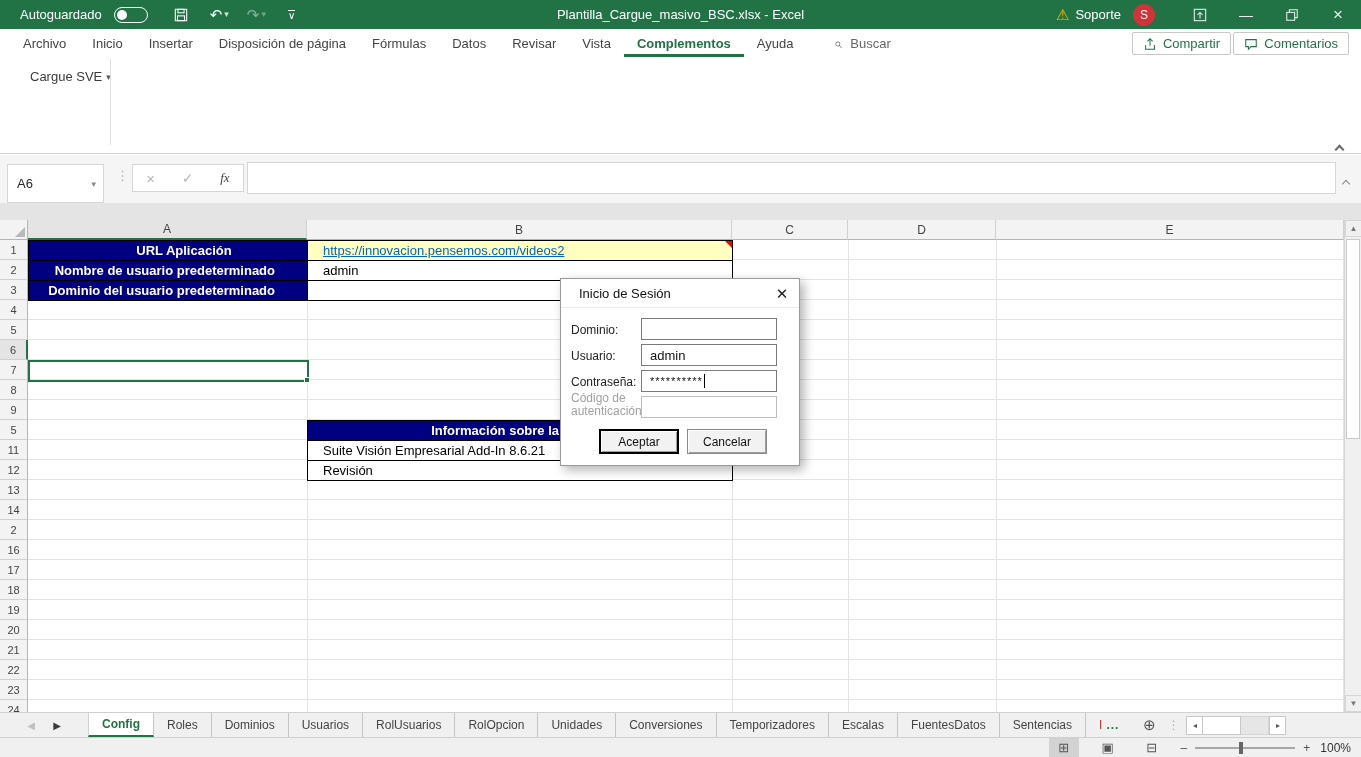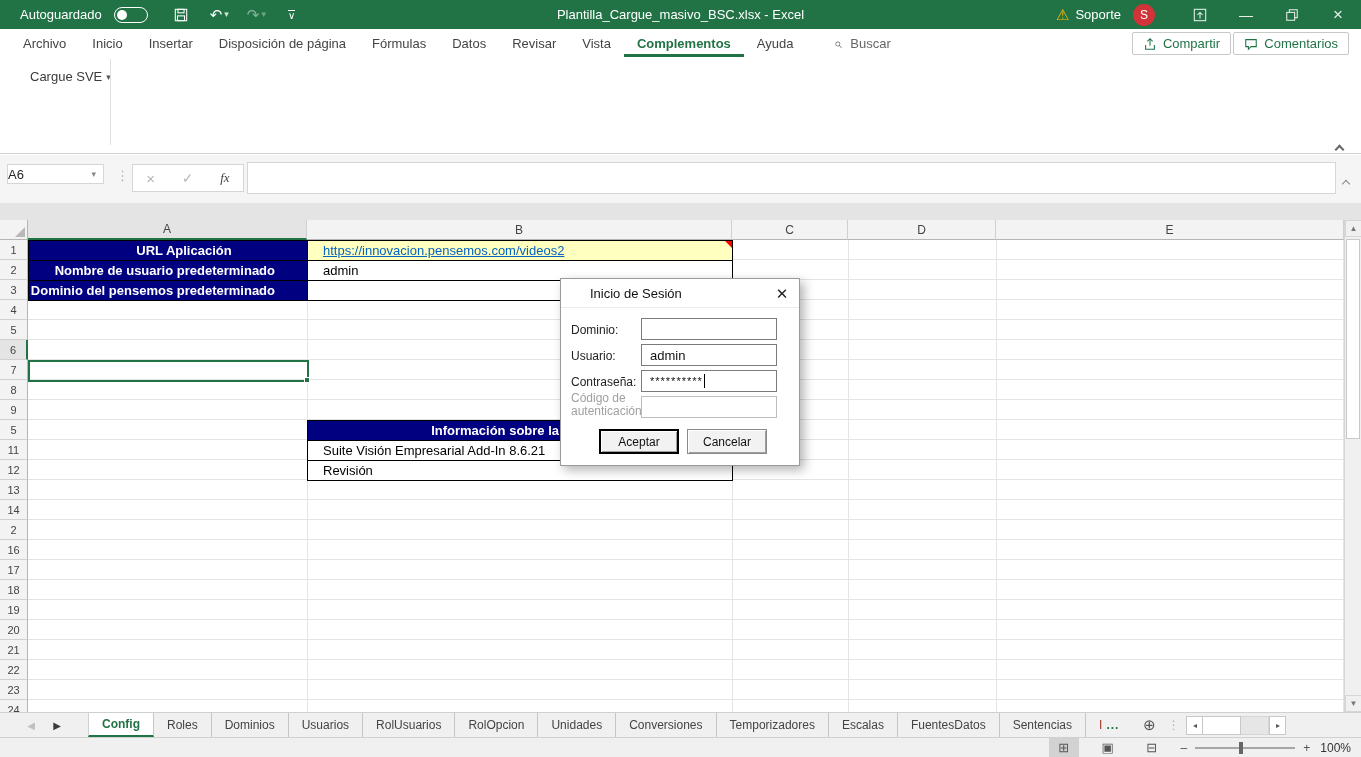--- a/index.html
+++ b/index.html
@@ -39,21 +39,21 @@
   #addin-btn { position:absolute; left:22px; top:8px; font-size:13px; color:#3b3b3b; display:flex; align-items:center; gap:4px; padding:4px 8px; }
   .caret-down { font-size:9px; color:#555; }
   .group-sep { position:absolute; left:110px; top:2px; width:1px; height:86px; background:#e0e0e0; }
   #group-label { position:absolute; left:0; top:80px; width:110px; text-align:center; font-size:11px; color:#605e5c;margin-top:40px; }
   .chev { display:inline-block; width:7px; height:7px; border-left:2px solid #666; border-top:2px solid #666; }
   .chev-up { transform:rotate(45deg); }
   #ribbon-collapse { position:absolute; right:18px; top:82px; }
 
   
   #formulabar { position:absolute; left:0; top:155px; width:1361px; height:48px; background:#f5f5f5; }
-  #namebox { position:absolute; left:7px; top:9px; width:97px; height:20px; background:#fff; border:1px solid #d6d6d6; display:flex; align-items:center; font-size:13px; color:#262626; padding-left:0; }
+  #namebox { position:absolute; left:7px; top:9px; width:97px; height:39px; background:#fff; border:1px solid #d6d6d6; display:flex; align-items:center; font-size:13px; color:#262626; padding-left:9px; }
   #namebox .nb-caret { position:absolute; right:7px; font-size:9px; color:#888; }
   .fb-dots { position:absolute; left:116px; top:13px; color:#b0b0b0; font-size:13px; letter-spacing:1px; }
   #fb-buttons { position:absolute; left:132px; top:9px; width:112px; height:28px; background:#fff; border:1px solid #d6d6d6; display:flex; align-items:center; justify-content:space-around; }
   .fb-x { color:#b5b5b5; font-size:15px; }
   .fb-check { color:#b5b5b5; font-size:14px; }
   .fb-fx { color:#444; font-size:13px; font-style:italic; font-family:"Liberation Serif", serif; }
   #fb-input { position:absolute; left:247px; top:7px; width:1089px; height:32px; background:#fff; border:1px solid #d6d6d6; font-size:13px; padding:6px; color:#222; }
   #fb-expand { position:absolute; right:12px; top:18px; }
   .chev-sm { width:6px; height:6px; border-left:1.5px solid #888; border-top:1.5px solid #888; display:inline-block; }
 
@@ -85,21 +85,21 @@
   #sel-a6 .handle { position:absolute; right:-3px; bottom:-3px; width:6px; height:6px; background:#217346; border:1px solid #fff; }
 
   
   #vscroll { position:absolute; right:0; top:0; width:17px; height:492px; background:#f0f0f0; border-left:1px solid #d6d6d6; }
   .sb-btn { width:17px; height:17px; display:flex; align-items:center; justify-content:center; color:#777; font-size:8px; background:#f0f0f0; border:1px solid #d6d6d6; }
   #vthumb { position:absolute; left:1px; top:19px; width:14px; height:200px; background:#fff; border:1px solid #c8c8c8; }
   #vscroll .down { position:absolute; bottom:0; }
 
   
   #dialog { position:absolute; left:560px; top:278px; width:240px; height:188px; background:#fff; border:1px solid #9a9a9a; box-shadow:4px 4px 10px rgba(0,0,0,.3); z-index:50; font-size:13px; }
-  #dlg-title { position:absolute; left:0; top:0; width:100%; height:29px; background:#fff; border-bottom:1px solid #ececec; display:flex; align-items:center; padding-left:29px; color:#111; }
+  #dlg-title { position:absolute; left:0; top:0; width:100%; height:29px; background:#fff; border-bottom:1px solid #ececec; display:flex; align-items:center; padding-left:18px; color:#111; }
   #dlg-close { position:absolute; right:0; top:0; width:34px; height:29px; display:flex; align-items:center; justify-content:center; font-size:15px; color:#222; }
   .dlg-label { position:absolute; left:10px; color:#222; font-size:12px; }
   .dlg-label.disabled { color:#a0a0a0; line-height:13px; }
   .dlg-input { position:absolute; left:80px; width:136px; height:22px; background:#fff; border:1px solid #7b7b7b; font-size:13px; color:#111; display:flex; align-items:center; padding-left:8px; }
   .dlg-input.disabled { border-color:#bdbdbd; }
   .cursor { display:inline-block; width:1px; height:14px; background:#000; margin-left:1px; }
   .dlg-btn { position:absolute; width:80px; height:25px; background:#f2f2f2; font-size:12px; color:#111; display:flex; align-items:center; justify-content:center; box-shadow:inset 1px 1px 0 #fff, inset -1px -1px 0 #9e9e9e; }
   #btn-aceptar { left:38px; top:150px; border:2px solid #000; }
   #btn-cancelar { left:126px; top:150px; border:1px solid #8a8a8a; }
 
@@ -277,21 +277,21 @@
 
     <div class="cell navy" style="left:0; top:0; width:280px;padding-left:32px;">URL Aplicación</div>
     <div class="cell yellow" style="left:279px; top:0; width:426px;">
       <a class="pad">https://innovacion.pensemos.com/videos2</a>
       <span class="corner-flag"></span>
     </div>
     <div class="cell navy ralign" style="left:0; top:20px; width:280px;">Nombre de usuario predeterminado</div>
     <div class="cell" style="left:279px; top:20px; width:426px;">
         <span class="pad">admin</span>
       </div>
-    <div class="cell navy ralign" style="left:0; top:40px; width:280px;">Dominio del pensemos predeterminado</div>
+    <div class="cell navy ralign" style="left:0; top:40px; width:280px;">Dominio del usuario predeterminado</div>
     <div class="cell" style="left:279px; top:40px; width:426px;"></div>
 
     <div class="cell navy" style="left:279px; top:180px; width:426px;">Información sobre la versión</div>
     <div class="cell" style="left:279px; top:200px; width:426px;">
         <span class="pad">Suite Visión Empresarial Add-In 8.6.21</span>
       </div>
     <div class="cell" style="left:279px; top:220px; width:426px;">
         <span class="pad">Revisión</span>
       </div>
 

